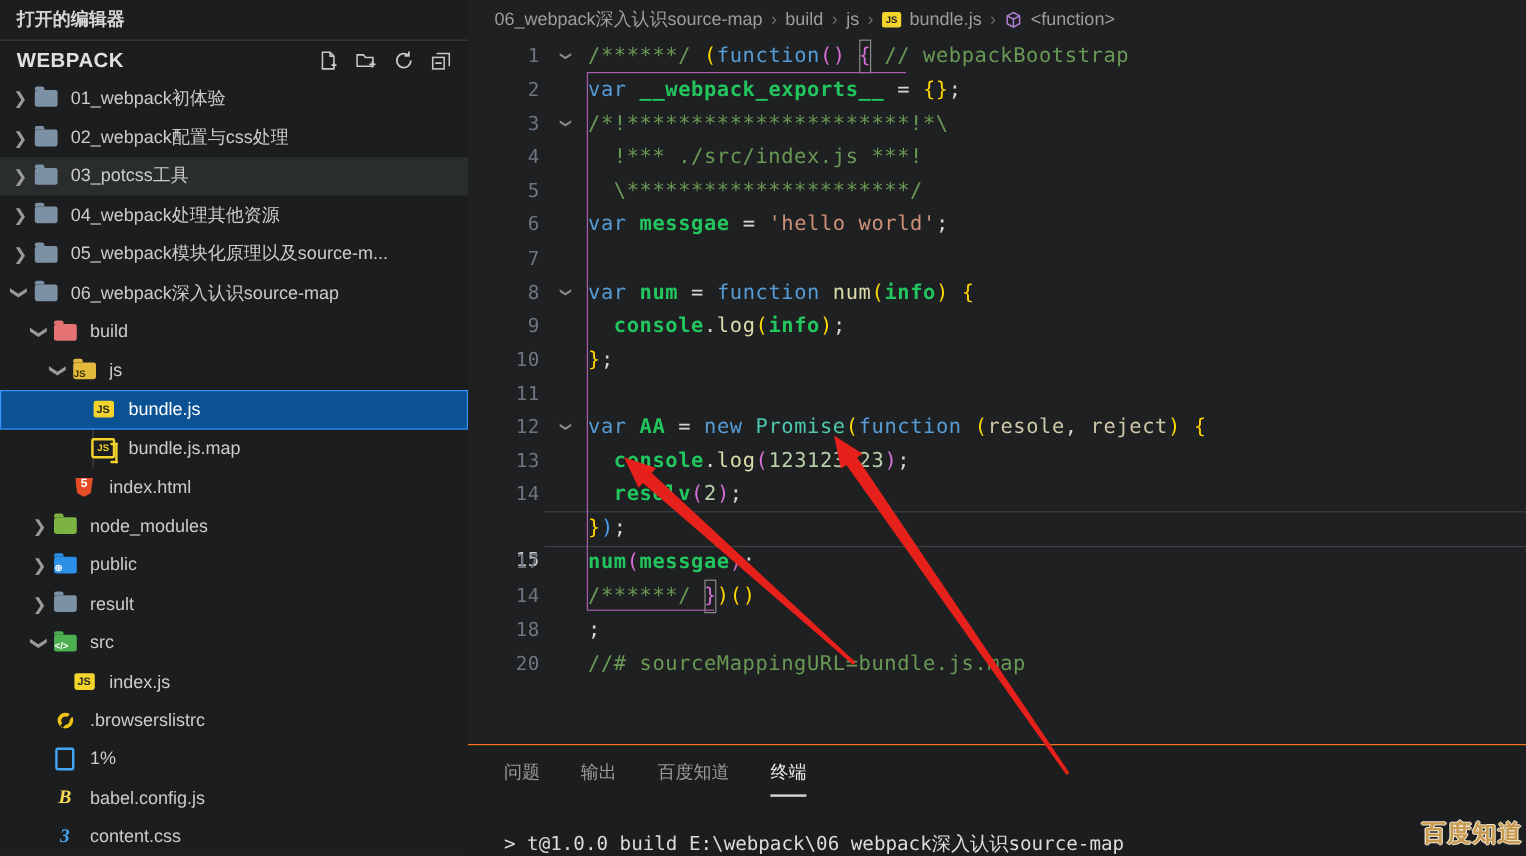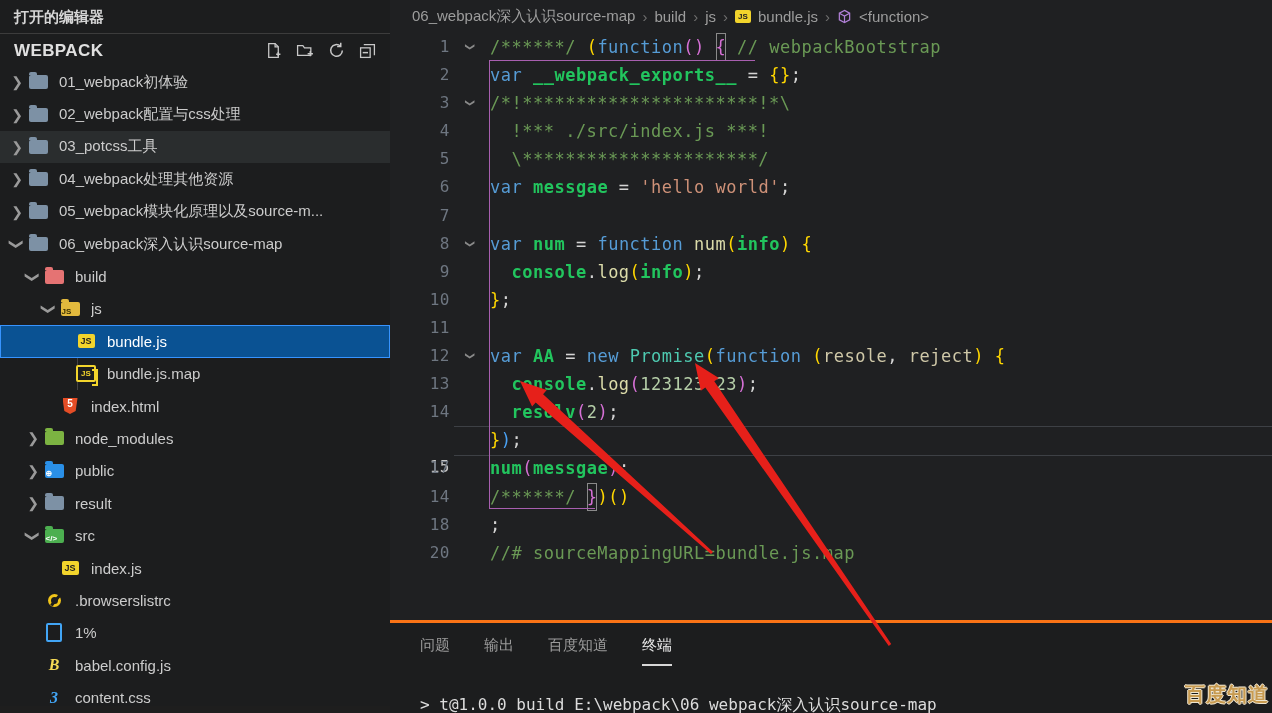--- a/index.html
+++ b/index.html
@@ -59,21 +59,21 @@
   .foldc span{display:inline-block;transform:rotate(90deg);}
   .c-com{color:#6A9955;} .c-kw{color:#569CD6;} .c-vr{color:#22c55e;font-weight:bold;} .c-fn{color:#DCDCAA;}
   .c-cls{color:#4EC9B0;} .c-str{color:#CE9178;} .c-num{color:#B5CEA8;} .c-pl{color:#d4d4d4;}
   .c-prm{color:#cfc8a8;} .c-b1{color:#FFD700;} .c-b2{color:#D670D6;} .c-b3{color:#4aa2f5;}
   .boxed{outline:1px solid #8a8a8a;outline-offset:-1px;}
   .guide{position:absolute;background:#a85fb0;z-index:1;}
   .curline{position:absolute;left:64px;right:0;height:28px;
     border-top:1px solid #3d4045;border-bottom:1px solid #3d4045;z-index:0;}
 
   
-  .panel{position:absolute;left:0;right:0;top:620px;bottom:0;background:#1c1d1e;border-top:3px solid #f97316;}
+  .panel{position:absolute;left:0;right:0;top:620px;bottom:0;background:#1c1d1e;border-top:1px solid #f97316;}
   .tabs{display:flex;gap:34px;padding:13px 0 0 30px;font-size:15px;color:#9b9b9b;}
   .tab{padding-bottom:9px;}
   .tab.active{color:#e9e9e9;border-bottom:2px solid #d7d7d7;}
   .term{position:absolute;left:30px;top:72px;font-family:"DejaVu Sans Mono","Liberation Mono",monospace;
     font-size:16px;color:#dcdcdc;white-space:pre;}
 
   .arrows{position:absolute;left:0;top:0;width:882px;height:713px;z-index:5;pointer-events:none;}
   .watermark{position:absolute;right:3px;bottom:5px;z-index:9;font-size:20px;font-weight:800;
     letter-spacing:1px;color:#c79a50;text-shadow:-1px 0 #efe5cf,0 1px #efe5cf,1px 0 #efe5cf,0 -1px #efe5cf;}
 </style>

